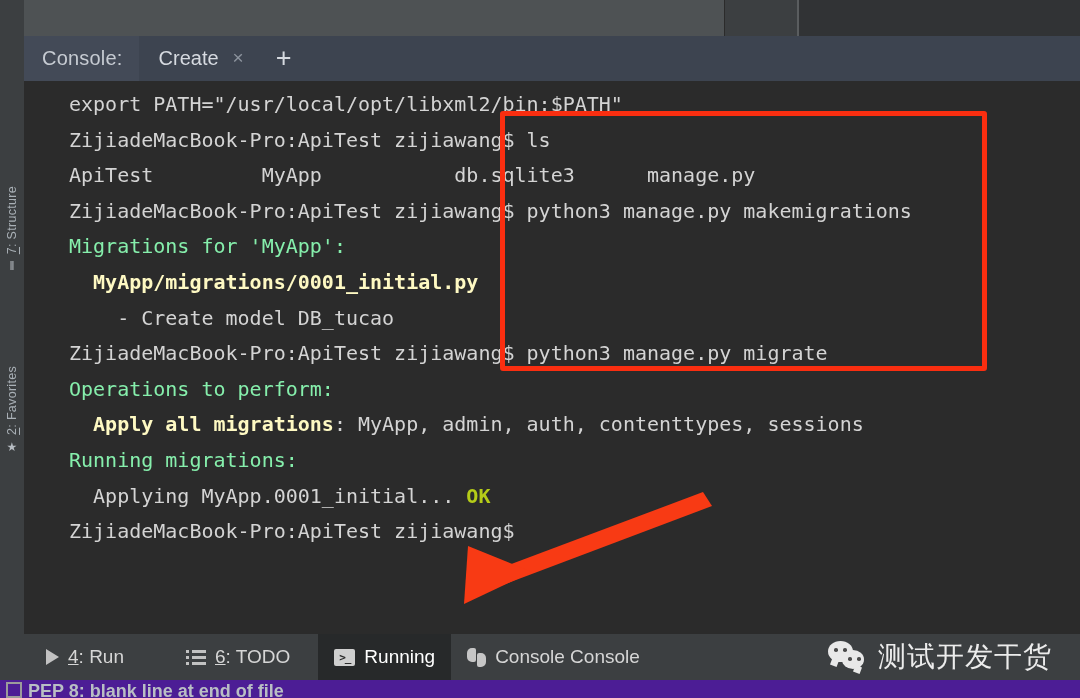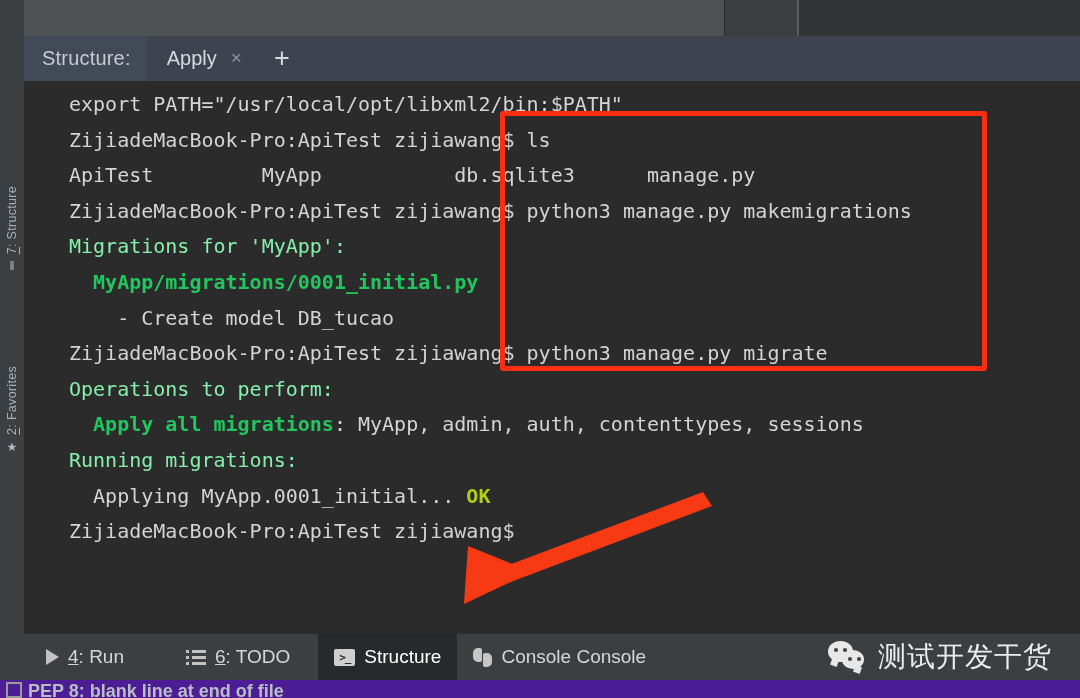--- a/index.html
+++ b/index.html
@@ -113,21 +113,21 @@
     left: 2px; top: 6px;
     font-family: "DejaVu Sans Mono", "Liberation Mono", monospace;
     font-size: 20px;
     line-height: 35.6px;
     color: #d4d4d4;
     white-space: pre;
     letter-spacing: 0px;
   }
   .tline { height: 35.6px; }
   .c-teal   { color: #86efac; font-weight: normal; }
-  .c-bold   { color: #22c55e; font-weight: bold; }
+  .c-bold   { color: #fef9c3; font-weight: bold; }
   .c-ok     { color: #b5cc18; font-weight: bold; }
   .c-plain  { color: #d4d4d4; }
 
   
   #red-box {
     position: absolute;
     left: 500px; top: 111px;
     width: 487px; height: 260px;
     border: 5px solid #fa2e10;
     border-radius: 3px;
@@ -278,23 +278,23 @@
     <span class="vlabel"><u>7</u><span>: Structure</span></span>
     <span class="vicon">‖</span>
   </div>
   <div class="vtool" style="top:330px;">
     <span class="vlabel"><u>2</u><span>: Favorites</span></span>
     <span class="vicon">★</span>
   </div>
 </div>
 
 <div id="tabbar">
-  <div class="tab-title">Structure:</div>
+  <div class="tab-title">Console:</div>
   <div class="tab-item active">
-    <span>Apply</span>
+    <span>Create</span>
     <span class="tab-close">×</span>
   </div>
   <div class="tab-add">+</div>
   <div id="tabbar-rest"></div>
 </div>
 
 <div id="terminal">
   <div id="term-lines"><div class="tline"><span class="c-plain">export PATH="/usr/local/opt/libxml2/bin:$PATH"</span></div><div class="tline"><span class="c-plain">ZijiadeMacBook-Pro:ApiTest zijiawang$ ls</span></div><div class="tline"><span class="c-plain">ApiTest         MyApp           db.sqlite3      manage.py</span></div><div class="tline"><span class="c-plain">ZijiadeMacBook-Pro:ApiTest zijiawang$ python3 manage.py makemigrations</span></div><div class="tline"><span class="c-teal">Migrations for 'MyApp':</span></div><div class="tline"><span class="c-bold">  MyApp/migrations/0001_initial.py</span></div><div class="tline"><span class="c-plain">    - Create model DB_tucao</span></div><div class="tline"><span class="c-plain">ZijiadeMacBook-Pro:ApiTest zijiawang$ python3 manage.py migrate</span></div><div class="tline"><span class="c-teal">Operations to perform:</span></div><div class="tline"><span class="c-bold">  Apply all migrations</span><span class="c-plain">: MyApp, admin, auth, contenttypes, sessions</span></div><div class="tline"><span class="c-teal">Running migrations:</span></div><div class="tline"><span class="c-plain">  Applying MyApp.0001_initial... </span><span class="c-ok">OK</span></div><div class="tline"><span class="c-plain">ZijiadeMacBook-Pro:ApiTest zijiawang$</span></div></div>
 </div>
 
@@ -315,21 +315,21 @@
     <span class="ico-todo">
         <i></i>
         <i></i>
         <i></i>
       </span>
     <span><u>6</u><span>: TODO</span></span>
   </div>
   <div id="bbtn-gap2"></div>
   <div class="bbtn active">
     <span class="ico-term">&gt;_</span>
-    <span>Structure</span>
+    <span>Running</span>
   </div>
   <div class="bbtn">
     <span class="ico-py">
         <i></i>
         <b></b>
       </span>
     <span>Console Console</span>
   </div>
   <div id="bbtn-rest"></div>
 </div>

